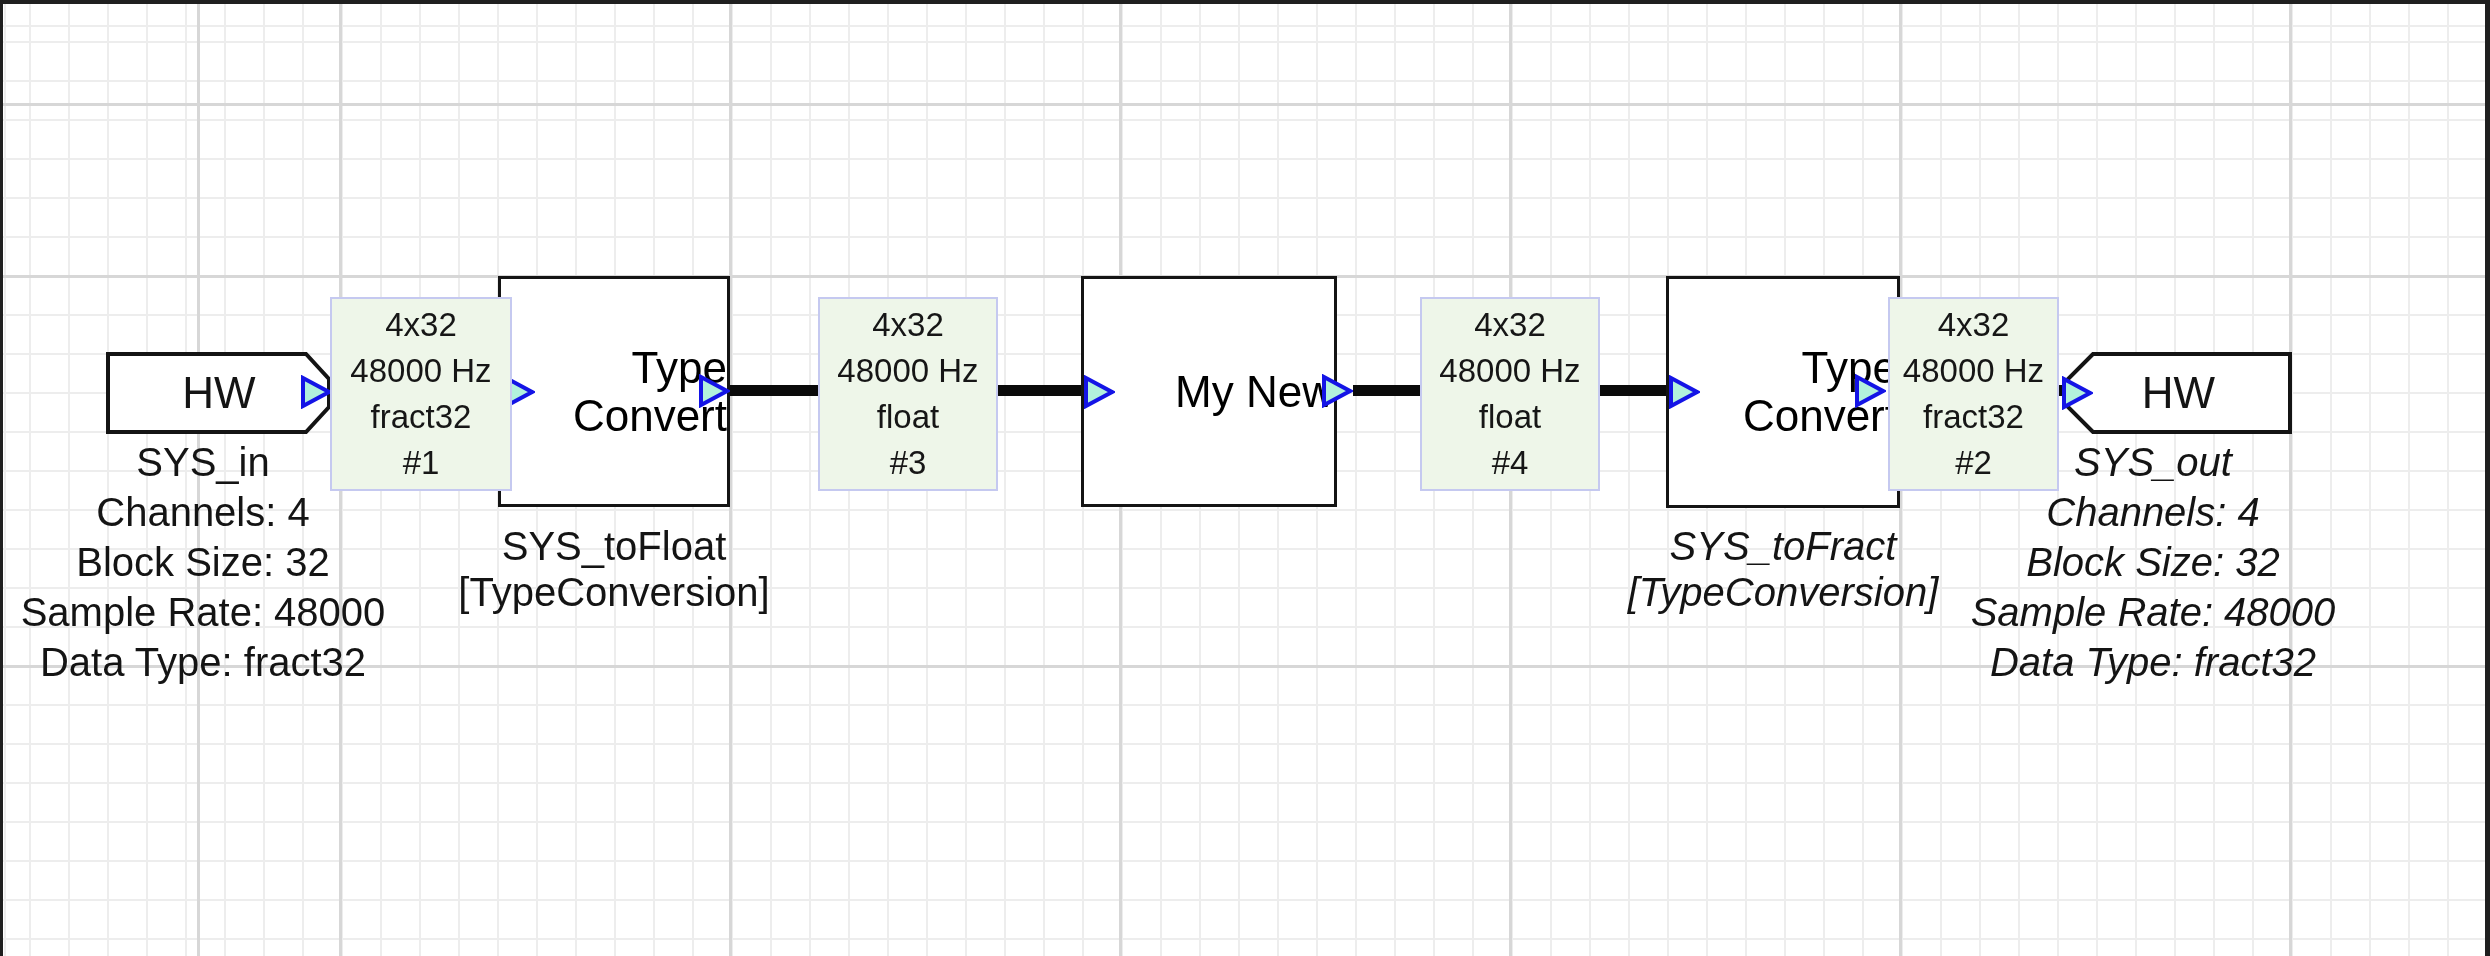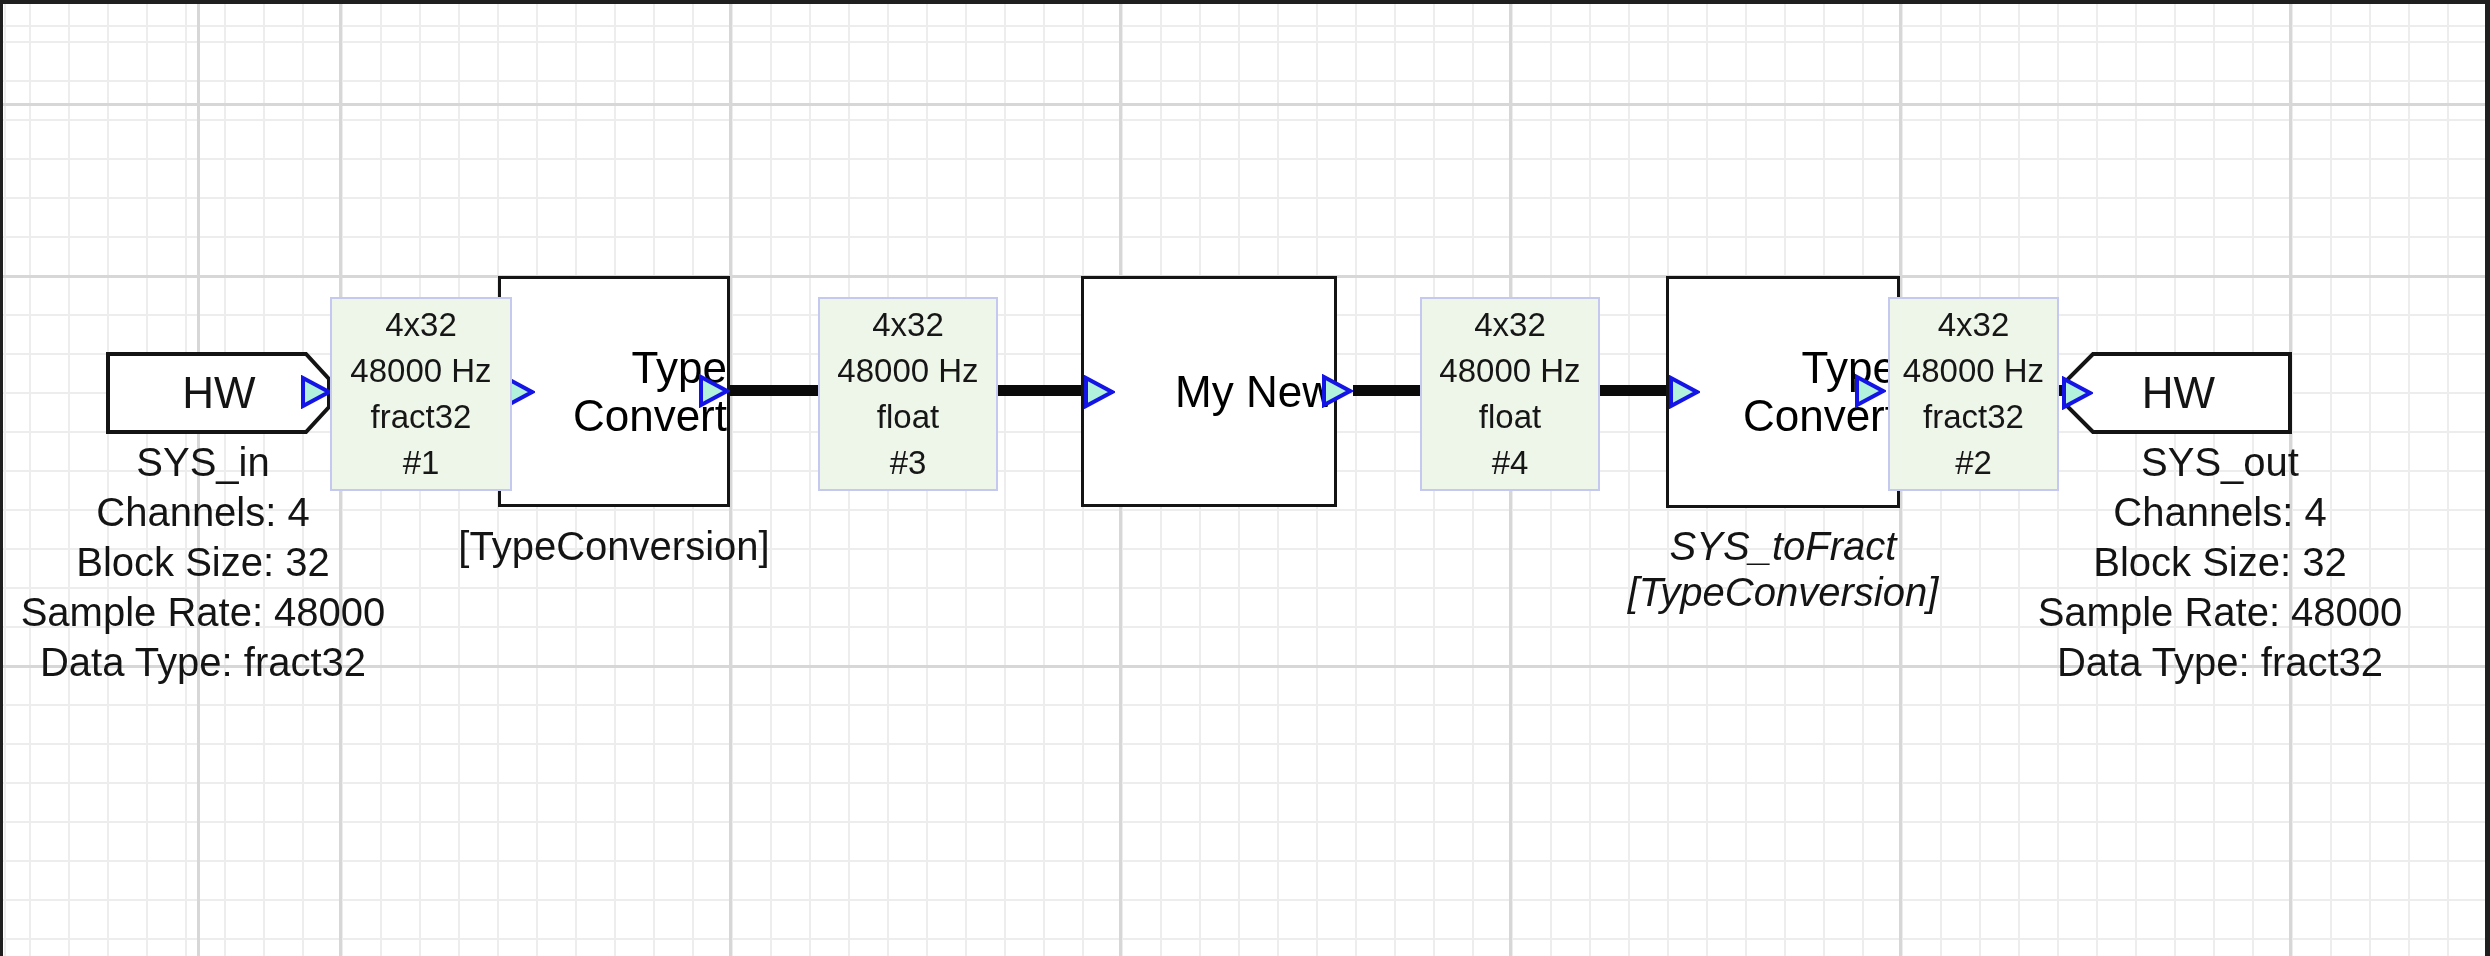--- a/index.html
+++ b/index.html
@@ -170,30 +170,31 @@
 
   <div class="caption" style="left:-65px;top:433px;width:530px;">
     <div>SYS_in</div>
     <div>Channels: 4</div>
     <div>Block Size: 32</div>
     <div>Sample Rate: 48000</div>
     <div>Data Type: fract32</div>
   </div>
 
   <div class="caption tight" style="left:411px;top:519px;width:400px;">
+    <div>SYS_toFloat</div>
     <div>[TypeConversion]</div>
   </div>
 
 
   <div class="caption tight" style="left:1580px;top:519px;width:400px;font-style:italic;">
     <div>SYS_toFract</div>
     <div>[TypeConversion]</div>
   </div>
 
-  <div class="caption" style="left:1952px;top:433px;width:530px;">
+  <div class="caption" style="left:1885px;top:433px;width:530px;font-style:italic;">
     <div>SYS_out</div>
     <div>Channels: 4</div>
     <div>Block Size: 32</div>
     <div>Sample Rate: 48000</div>
     <div>Data Type: fract32</div>
   </div>
 
 </div>
 
 </body></html>

